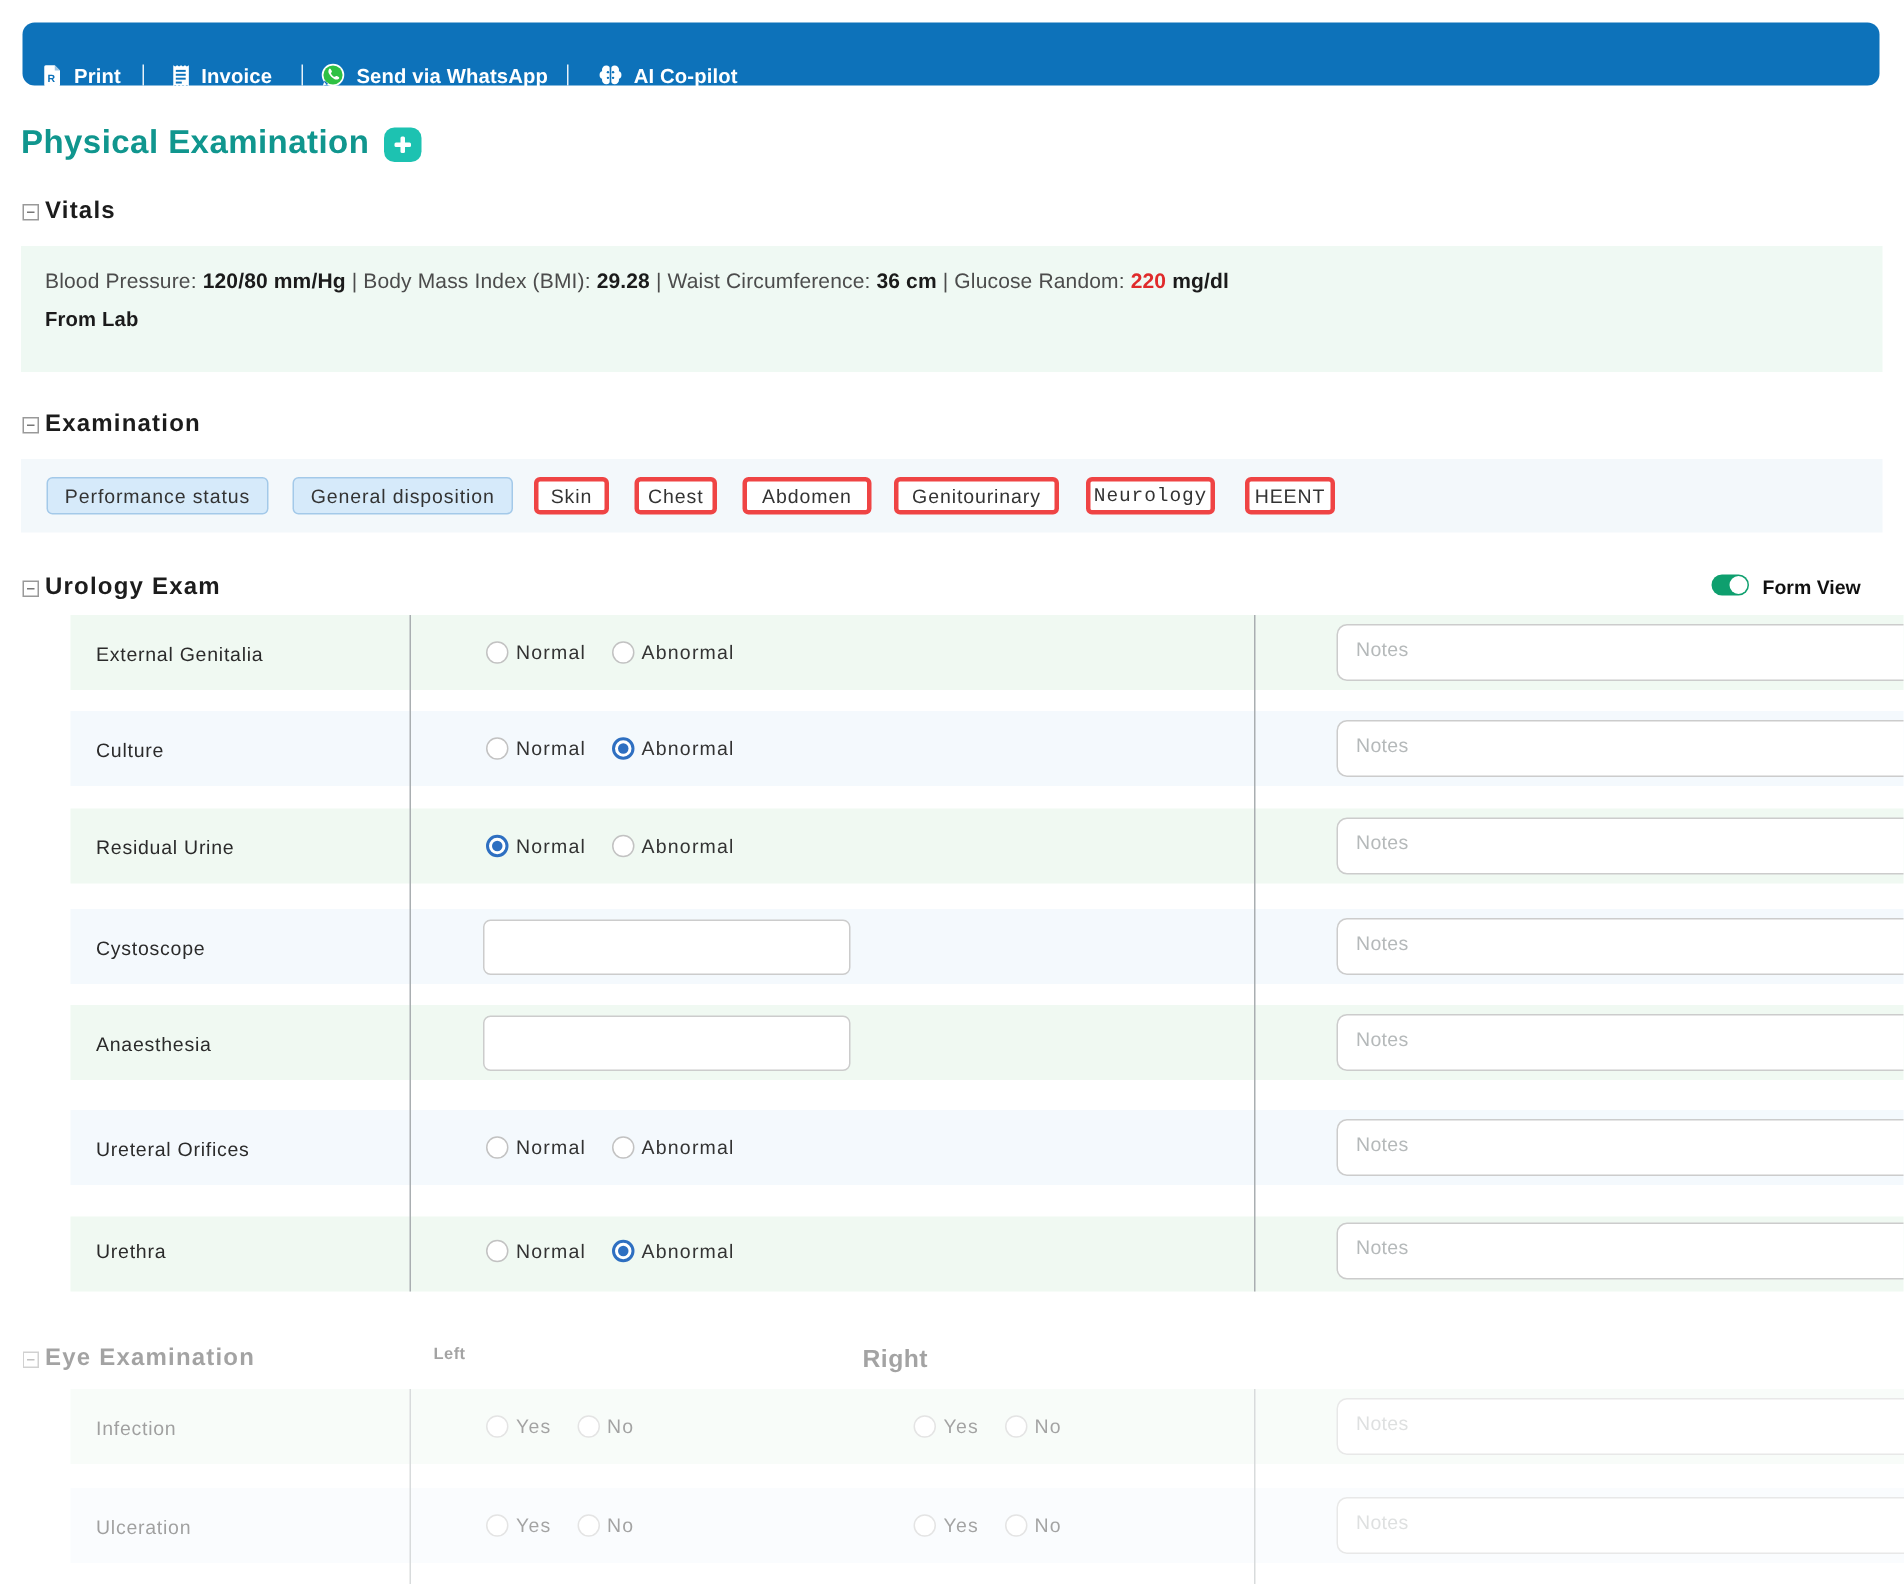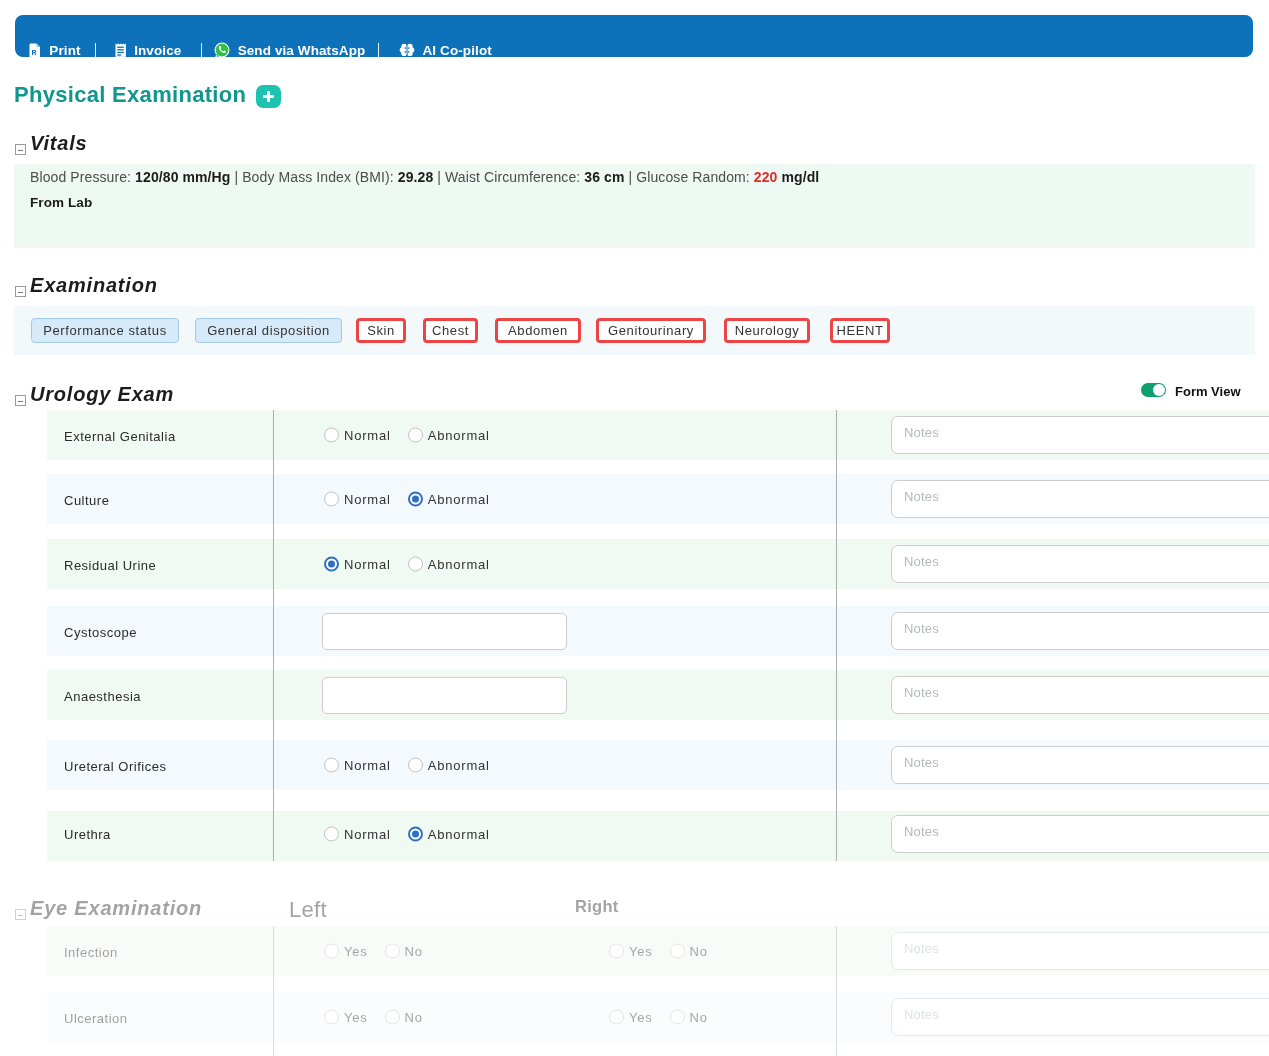--- a/index.html
+++ b/index.html
@@ -14,26 +14,26 @@
 .tbtn svg { display:block; }
 
 
 .ptitle { left:14px; top:82px; font-size:22px; font-weight:700; color:#10968e; letter-spacing:.3px; }
 .plus { left:256px; top:85px; width:25px; height:23px; background:#1dc2b1; border-radius:7px; }
 .ph,.pv { position:absolute; background:#fff; border-radius:1px; }
 .ph { left:7px; right:7px; top:10.2px; height:2.6px; }
 .pv { top:6px; bottom:6px; left:11.2px; width:2.6px; }
 
 
-.shead { display:flex; align-items:flex-end; gap:4px; font-size:20px; font-weight:700; color:#1c1c1c; letter-spacing:.8px;font-style:italic; }
+.shead { display:flex; align-items:center; gap:4px; font-size:16px; font-weight:700; color:#1c1c1c; letter-spacing:.8px; }
 .sq { width:11px; height:11px; border:1px solid #999; background:#fff; position:relative; flex:0 0 auto; }
 .sq::after { content:""; position:absolute; left:2px; right:2px; top:4.5px; height:1px; background:#777; }
 
 
-.vitalsbox { left:14px; top:164px; width:1241px; height:84px; background:#eff9f3; padding:5px 16px 0 16px; font-size:14px; letter-spacing:.1px; color:#4c4c4c; }
+.vitalsbox { left:14px; top:164px; width:1241px; height:84px; background:#eff9f3; padding:15px 16px 0 16px; font-size:14px; letter-spacing:.1px; color:#4c4c4c; }
 .vitalsbox b { color:#1b1b1b; }
 .red { color:#e02b2b; font-weight:700; }
 .morelink { color:#2f80ed; margin-left:10px; }
 .vline1 { margin-bottom:10px; }
 .vlab { font-weight:700; color:#1b1b1b; margin-bottom:4px; font-size:13.5px; }
 
 
 .chipbox { left:14px; top:306px; width:1241px; height:49px; background:#f3f8fb; }
 .chip { position:absolute; height:25px; border-radius:4px; font-size:13px; color:#333; display:flex; align-items:center; justify-content:center; background:#fff; border:3px solid #ef4444; top:12px; letter-spacing:.6px; }
 .chip.sel { background:#d6eafa; border:1px solid #a3c9e9; }
@@ -129,21 +129,21 @@
 
 <div class="abs shead" style="left:15px; top:274px;"><span class="sq"></span>Examination</div>
 
 <div class="abs chipbox">
   <div class="chip sel" style="left:17px; width:148px;text-align:right;">Performance status</div>
   <div class="chip sel" style="left:181px; width:147px;">General disposition</div>
   <div class="chip" style="left:342px; width:50px;">Skin</div>
   <div class="chip" style="left:409px; width:55px;">Chest</div>
   <div class="chip" style="left:481px; width:86px;">Abdomen</div>
   <div class="chip" style="left:582px; width:110px;">Genitourinary</div>
-  <div class="chip" style="left:710px; width:86px;">Neurology</div>
+  <div class="chip" style="left:710px; width:86px;font-family:Liberation Mono, monospace;">Neurology</div>
   <div class="chip" style="left:816px; width:60px;">HEENT</div>
 </div>
 
 <div class="abs shead" style="left:15px; top:383px;"><span class="sq"></span>Urology Exam</div>
 <div class="abs toggle"></div>
 <div class="abs fvlabel">Form View</div>
 
 <div class="abs tbl" style="top:410px; height:451px;">
   <div class="col1"></div>
     <div class="col2"></div>
@@ -204,21 +204,21 @@
         <span class="rlbl">Normal</span>
         <span class="rad on"></span>
         <span class="rlbl">Abnormal</span>
       </span>
     <span class="notes" style="top:calc(50% - 2.5px);">Notes</span>
   </div>
 </div>
 
 <div class="eye">
   <div class="abs shead" style="left:15px; top:897px; color:#333;"><span class="sq"></span>Eye Examination</div>
-  <div class="abs" style="left:289px; top:897px; font-size:22px; font-weight:400; color:#333; letter-spacing:.3px;">Left</div>
+  <div class="abs" style="left:289px; top:897px; font-size:11px; font-weight:700; color:#333; letter-spacing:.3px;">Left</div>
   <div class="abs" style="left:575px; top:897px; font-size:16.5px; font-weight:700; color:#333; letter-spacing:.3px;">Right</div>
   <div class="abs tbl" style="top:926px; height:130px;">
     <div class="col1"></div>
       <div class="col2"></div>
     <div class="row rg" style="top:0;">
       <span class="rlabel">Infection</span>
       <span class="radios">
           <span class="rad"></span>
           <span class="rlbl">Yes</span>
           <span class="rad"></span>

